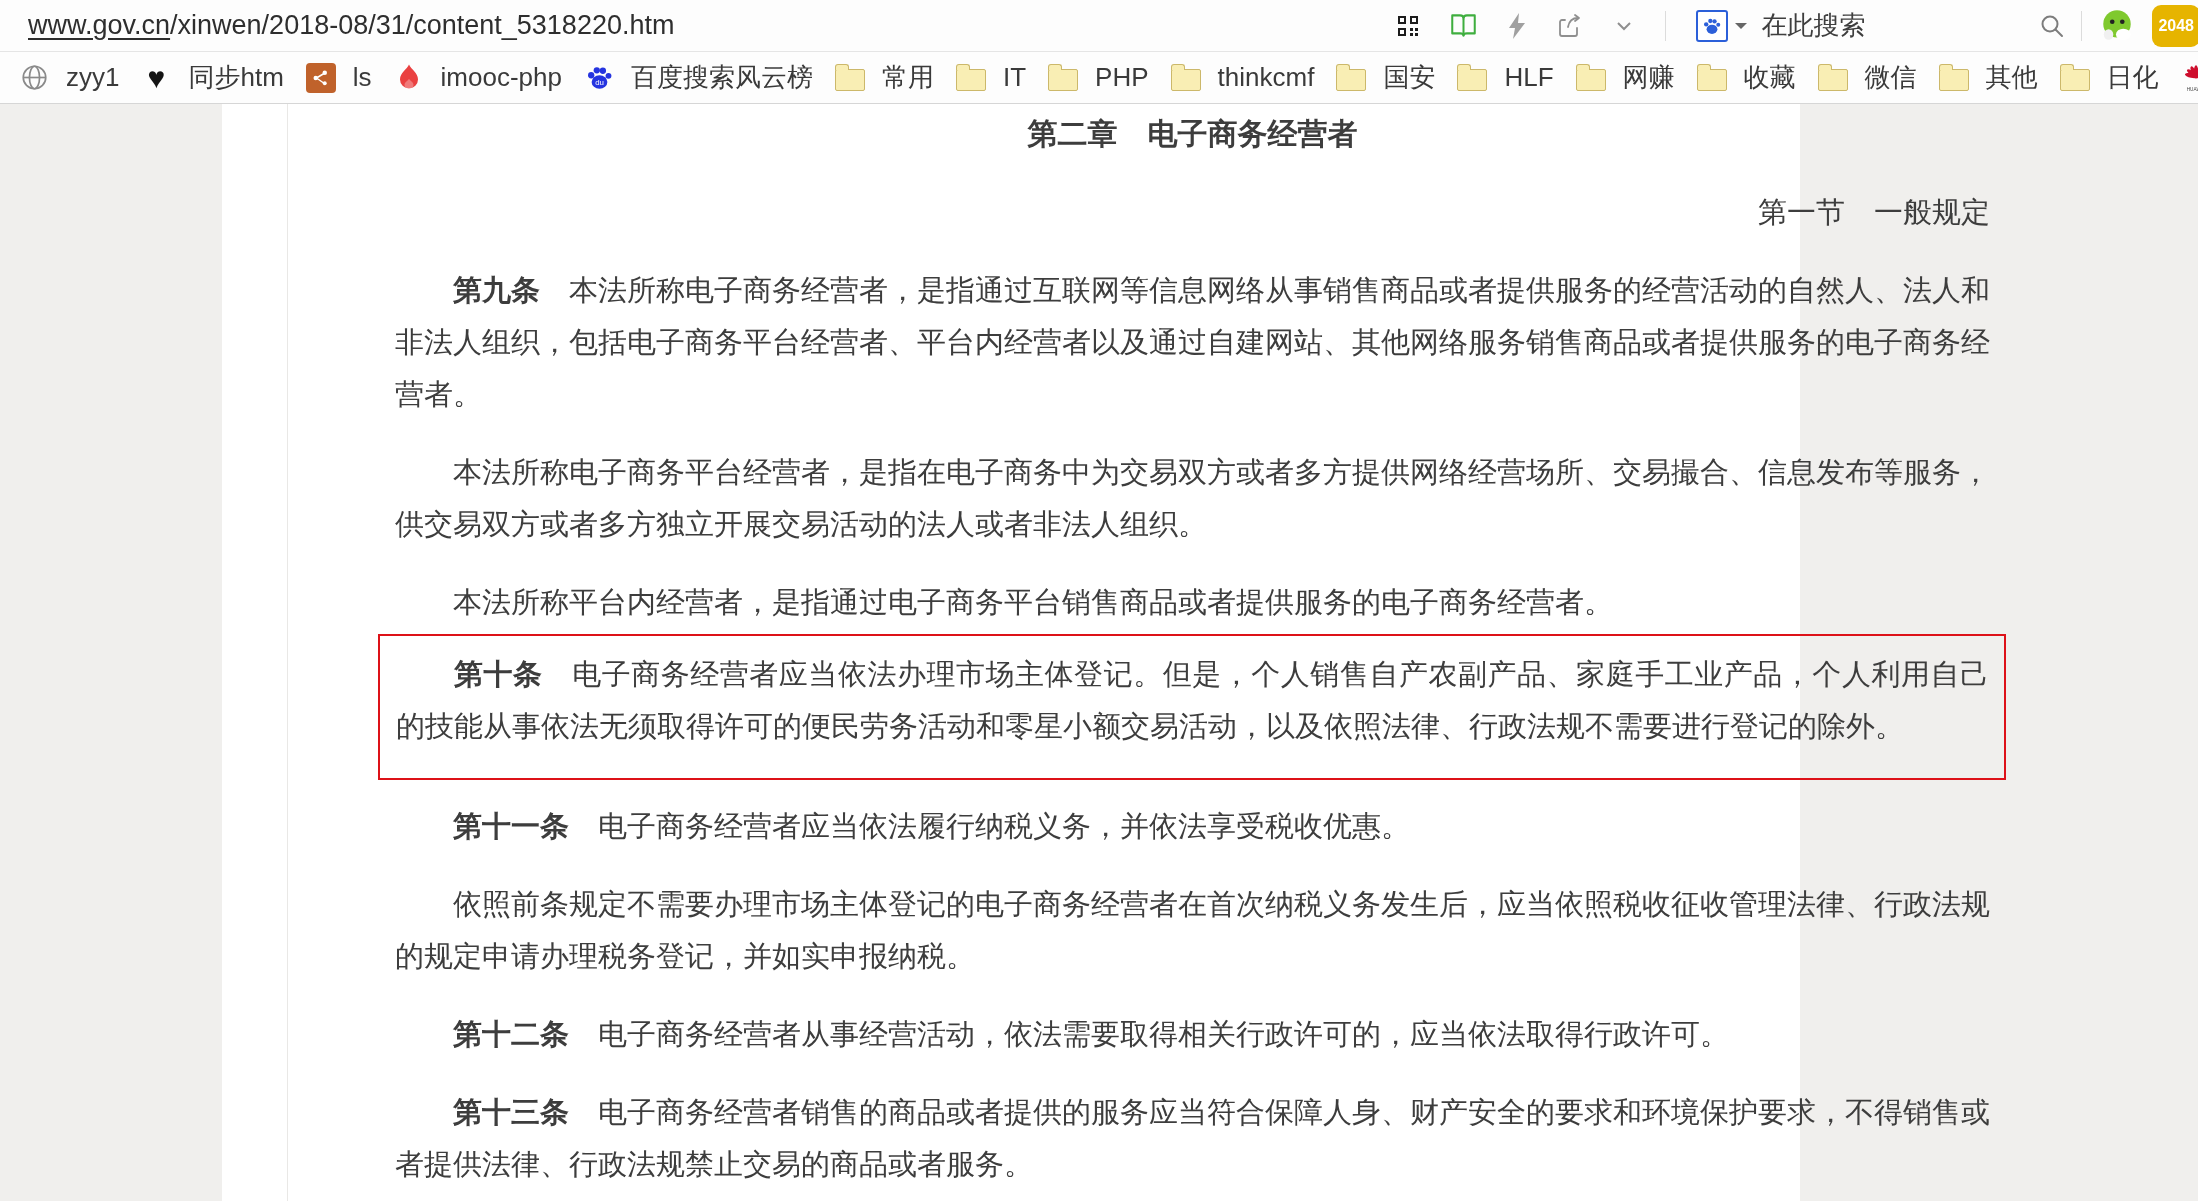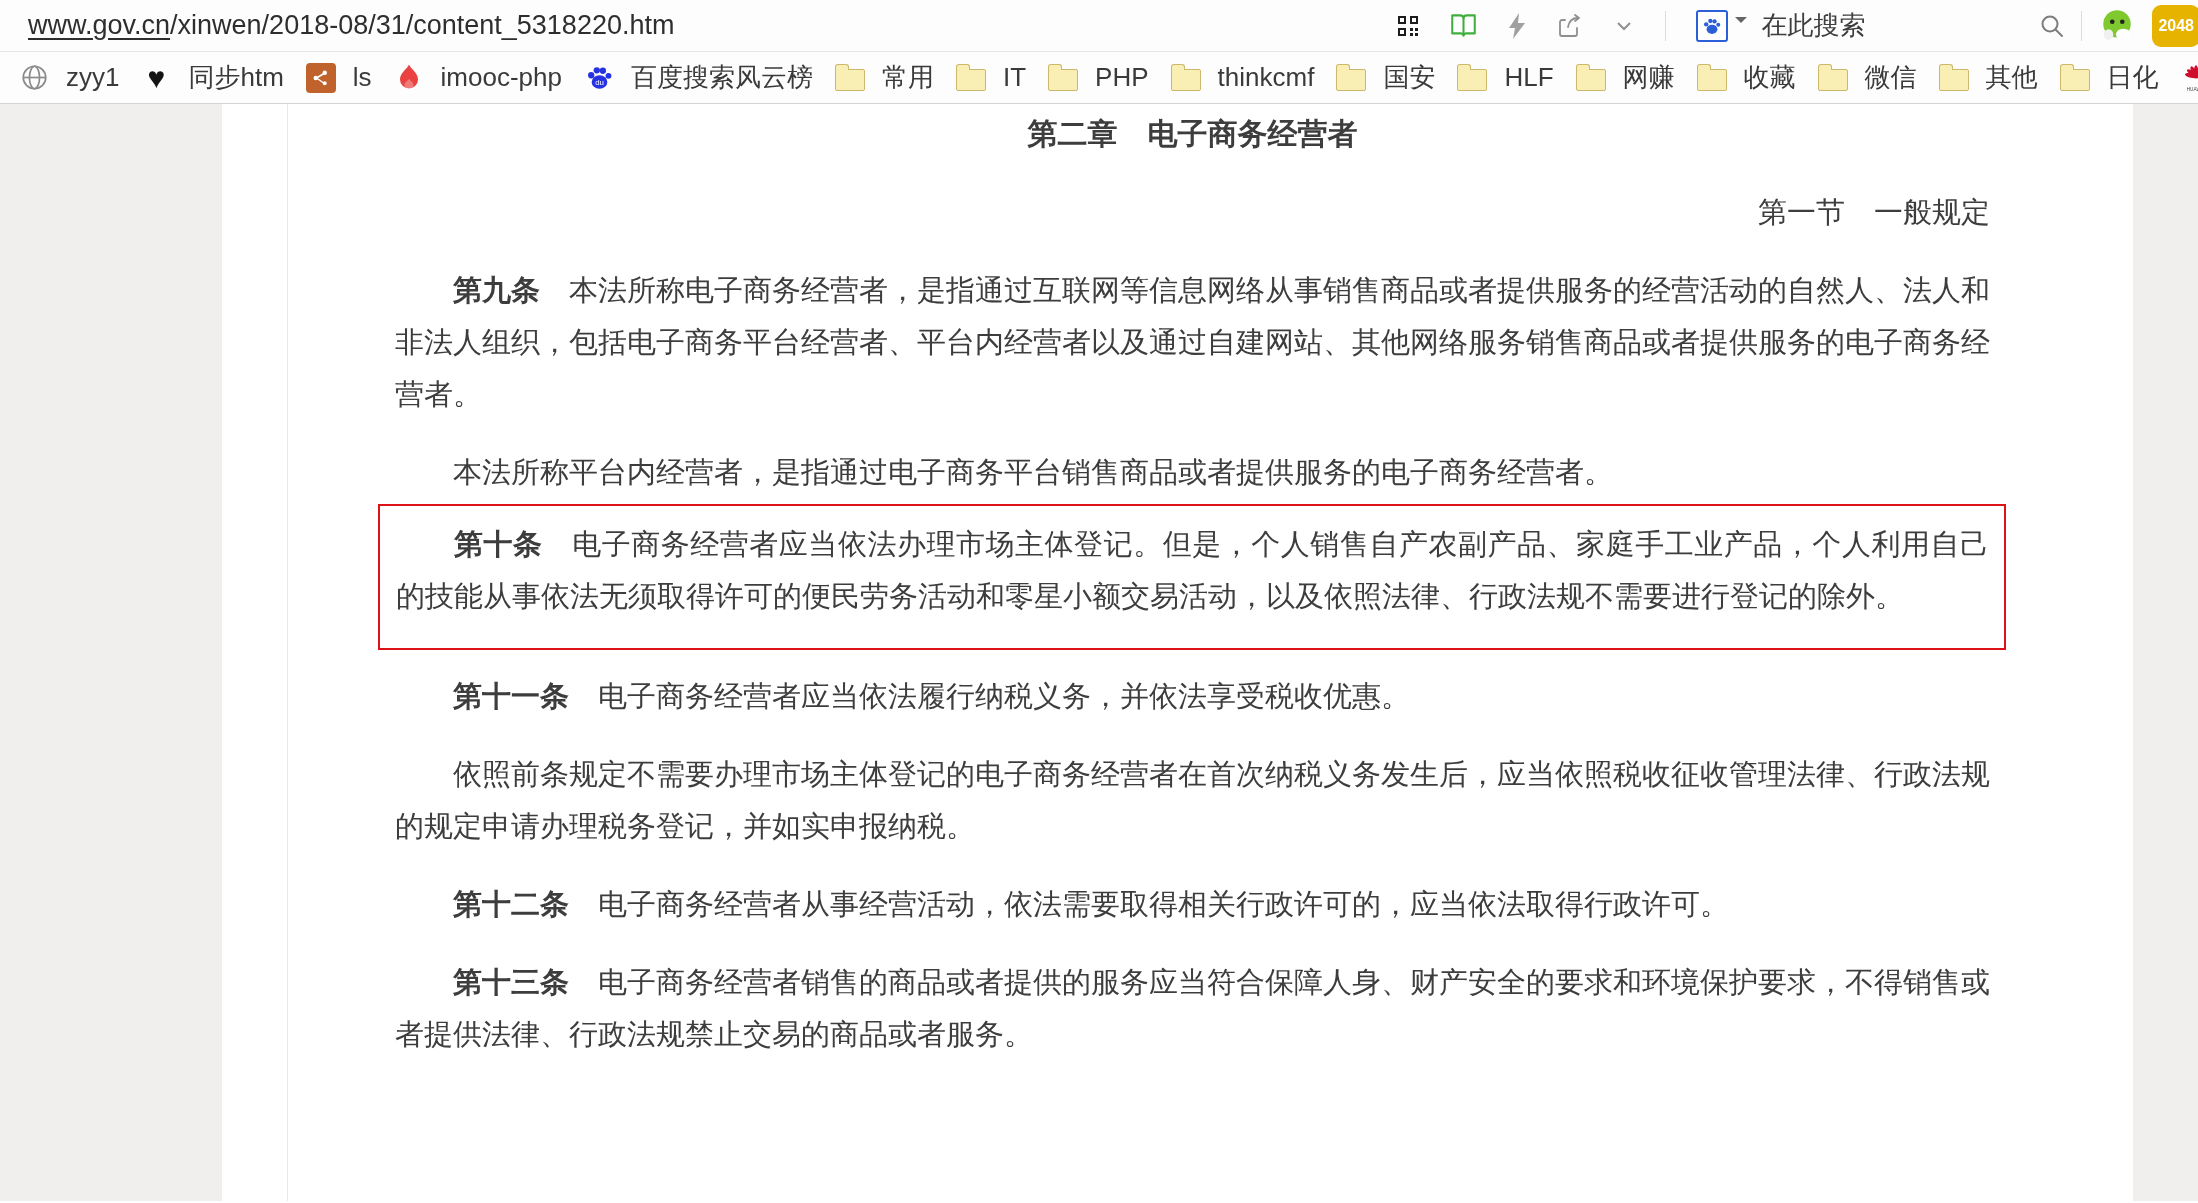--- a/index.html
+++ b/index.html
@@ -7,21 +7,21 @@
     font-family:"Liberation Sans","DejaVu Sans",sans-serif;}
 
   
   .urlbar{height:52px;background:#fdfdfd;border-bottom:1px solid #e5e5e5;
     display:flex;align-items:center;padding:0 10px 0 28px;}
   .url{font-size:27px;color:#2e2e2e;white-space:nowrap;cursor:text;}
   .url .domain{text-decoration:underline;text-underline-offset:4px;}
   .url-actions{margin-left:auto;display:flex;align-items:center;gap:30px;}
   .icon-btn{display:flex;align-items:center;justify-content:center;cursor:pointer;flex:none;}
   .sep{width:1px;height:30px;background:#dcdcdc;flex:none;}
-  .search-box{display:flex;flex:none;}
+  .search-box{display:flex;align-items:center;flex:none;}
   .baidu-box{width:32px;height:32px;border:2px solid #2b5fd9;border-radius:3px;background:#fff;
     display:flex;align-items:center;justify-content:center;cursor:pointer;}
   .caret{width:0;height:0;border:6px solid transparent;border-top-color:#666;
     margin-left:7px;margin-top:7px;cursor:pointer;}
   .search-input{border:none;outline:none;background:transparent;font-size:26px;color:#333;
     width:278px;margin-left:14px;font-family:inherit;}
   .search-input::placeholder{color:#3e3e3e;opacity:1;}
   .tail{display:flex;align-items:center;gap:16px;margin-left:-14px;}
   .badge{min-width:46px;height:42px;background:#e6b400;border-radius:9px;color:#fff;
     font-weight:bold;font-size:16px;display:flex;align-items:center;justify-content:center;
@@ -36,21 +36,21 @@
   .heart{font-size:30px;color:#141414;line-height:1;}
   .folder-icon{position:relative;width:30px;height:22px;background:#f9eeb4;
     border:1px solid #ccb86a;border-radius:2px;margin-top:5px;}
   .folder-icon::before{content:"";position:absolute;top:-6px;left:-1px;width:12px;height:5px;
     background:#f9eeb4;border:1px solid #ccb86a;border-bottom:none;border-radius:3px 3px 0 0;}
   .ls-badge{width:30px;height:30px;background:#c0622b;border-radius:4px;
     display:flex;align-items:center;justify-content:center;}
 
   
   .main{position:relative;height:1097px;background:#f0efed;}
-  .page{position:absolute;left:222px;top:0;width:1911px;height:100%;background:#fff;}
+  .page{position:absolute;left:222px;top:0;width:1578px;height:100%;background:#fff;}
   .page-rule{position:absolute;left:65px;top:0;bottom:0;width:1px;background:#e9e8e6;}
   .article{margin-left:173px;width:1595px;padding-top:4px;
     font-family:"Liberation Serif","DejaVu Serif",serif;
     color:#3d3d3d;font-size:29px;line-height:52px;text-align:justify;}
   .article h2{font-size:30px;font-weight:bold;text-align:center;line-height:52px;}
   .article h3{font-size:29px;font-weight:normal;text-align:right;line-height:52px;margin-top:26px;}
   .article p{margin-top:26px;text-indent:2em;}
   .art-num{font-weight:bold;}
   .hl{border:2px solid #dd1118;margin:6px -16px 0 -17px;padding:12px 15px 26px 16px;}
   .hl p{margin-top:0;}
@@ -276,20 +276,21 @@
 <div class="main">
   <div class="page">
     <div class="page-rule"></div>
 
     <div class="article">
       <h2>第二章　电子商务经营者</h2>
       <h3>第一节　一般规定</h3>
 
       <p><b class="art-num">第九条　</b><span>本法所称电子商务经营者，是指通过互联网等信息网络从事销售商品或者提供服务的经营活动的自然人、法人和非法人组织，包括电子商务平台经营者、平台内经营者以及通过自建网站、其他网络服务销售商品或者提供服务的电子商务经营者。</span></p>
 
+      <p><b class="art-num"></b><span>本法所称电子商务平台经营者，是指在电子商务中为交易双方或者多方提供网络经营场所、交易撮合、信息发布等服务，供交易双方或者多方独立开展交易活动的法人或者非法人组织。</span></p>
 
       <p><b class="art-num"></b><span>本法所称平台内经营者，是指通过电子商务平台销售商品或者提供服务的电子商务经营者。</span></p>
 
       <div class="hl">
         <p><b class="art-num">第十条　</b><span>电子商务经营者应当依法办理市场主体登记。但是，个人销售自产农副产品、家庭手工业产品，个人利用自己的技能从事依法无须取得许可的便民劳务活动和零星小额交易活动，以及依照法律、行政法规不需要进行登记的除外。</span></p>
       </div>
 
       <p><b class="art-num">第十一条　</b><span>电子商务经营者应当依法履行纳税义务，并依法享受税收优惠。</span></p>
 
       <p><b class="art-num"></b><span>依照前条规定不需要办理市场主体登记的电子商务经营者在首次纳税义务发生后，应当依照税收征收管理法律、行政法规的规定申请办理税务登记，并如实申报纳税。</span></p>

